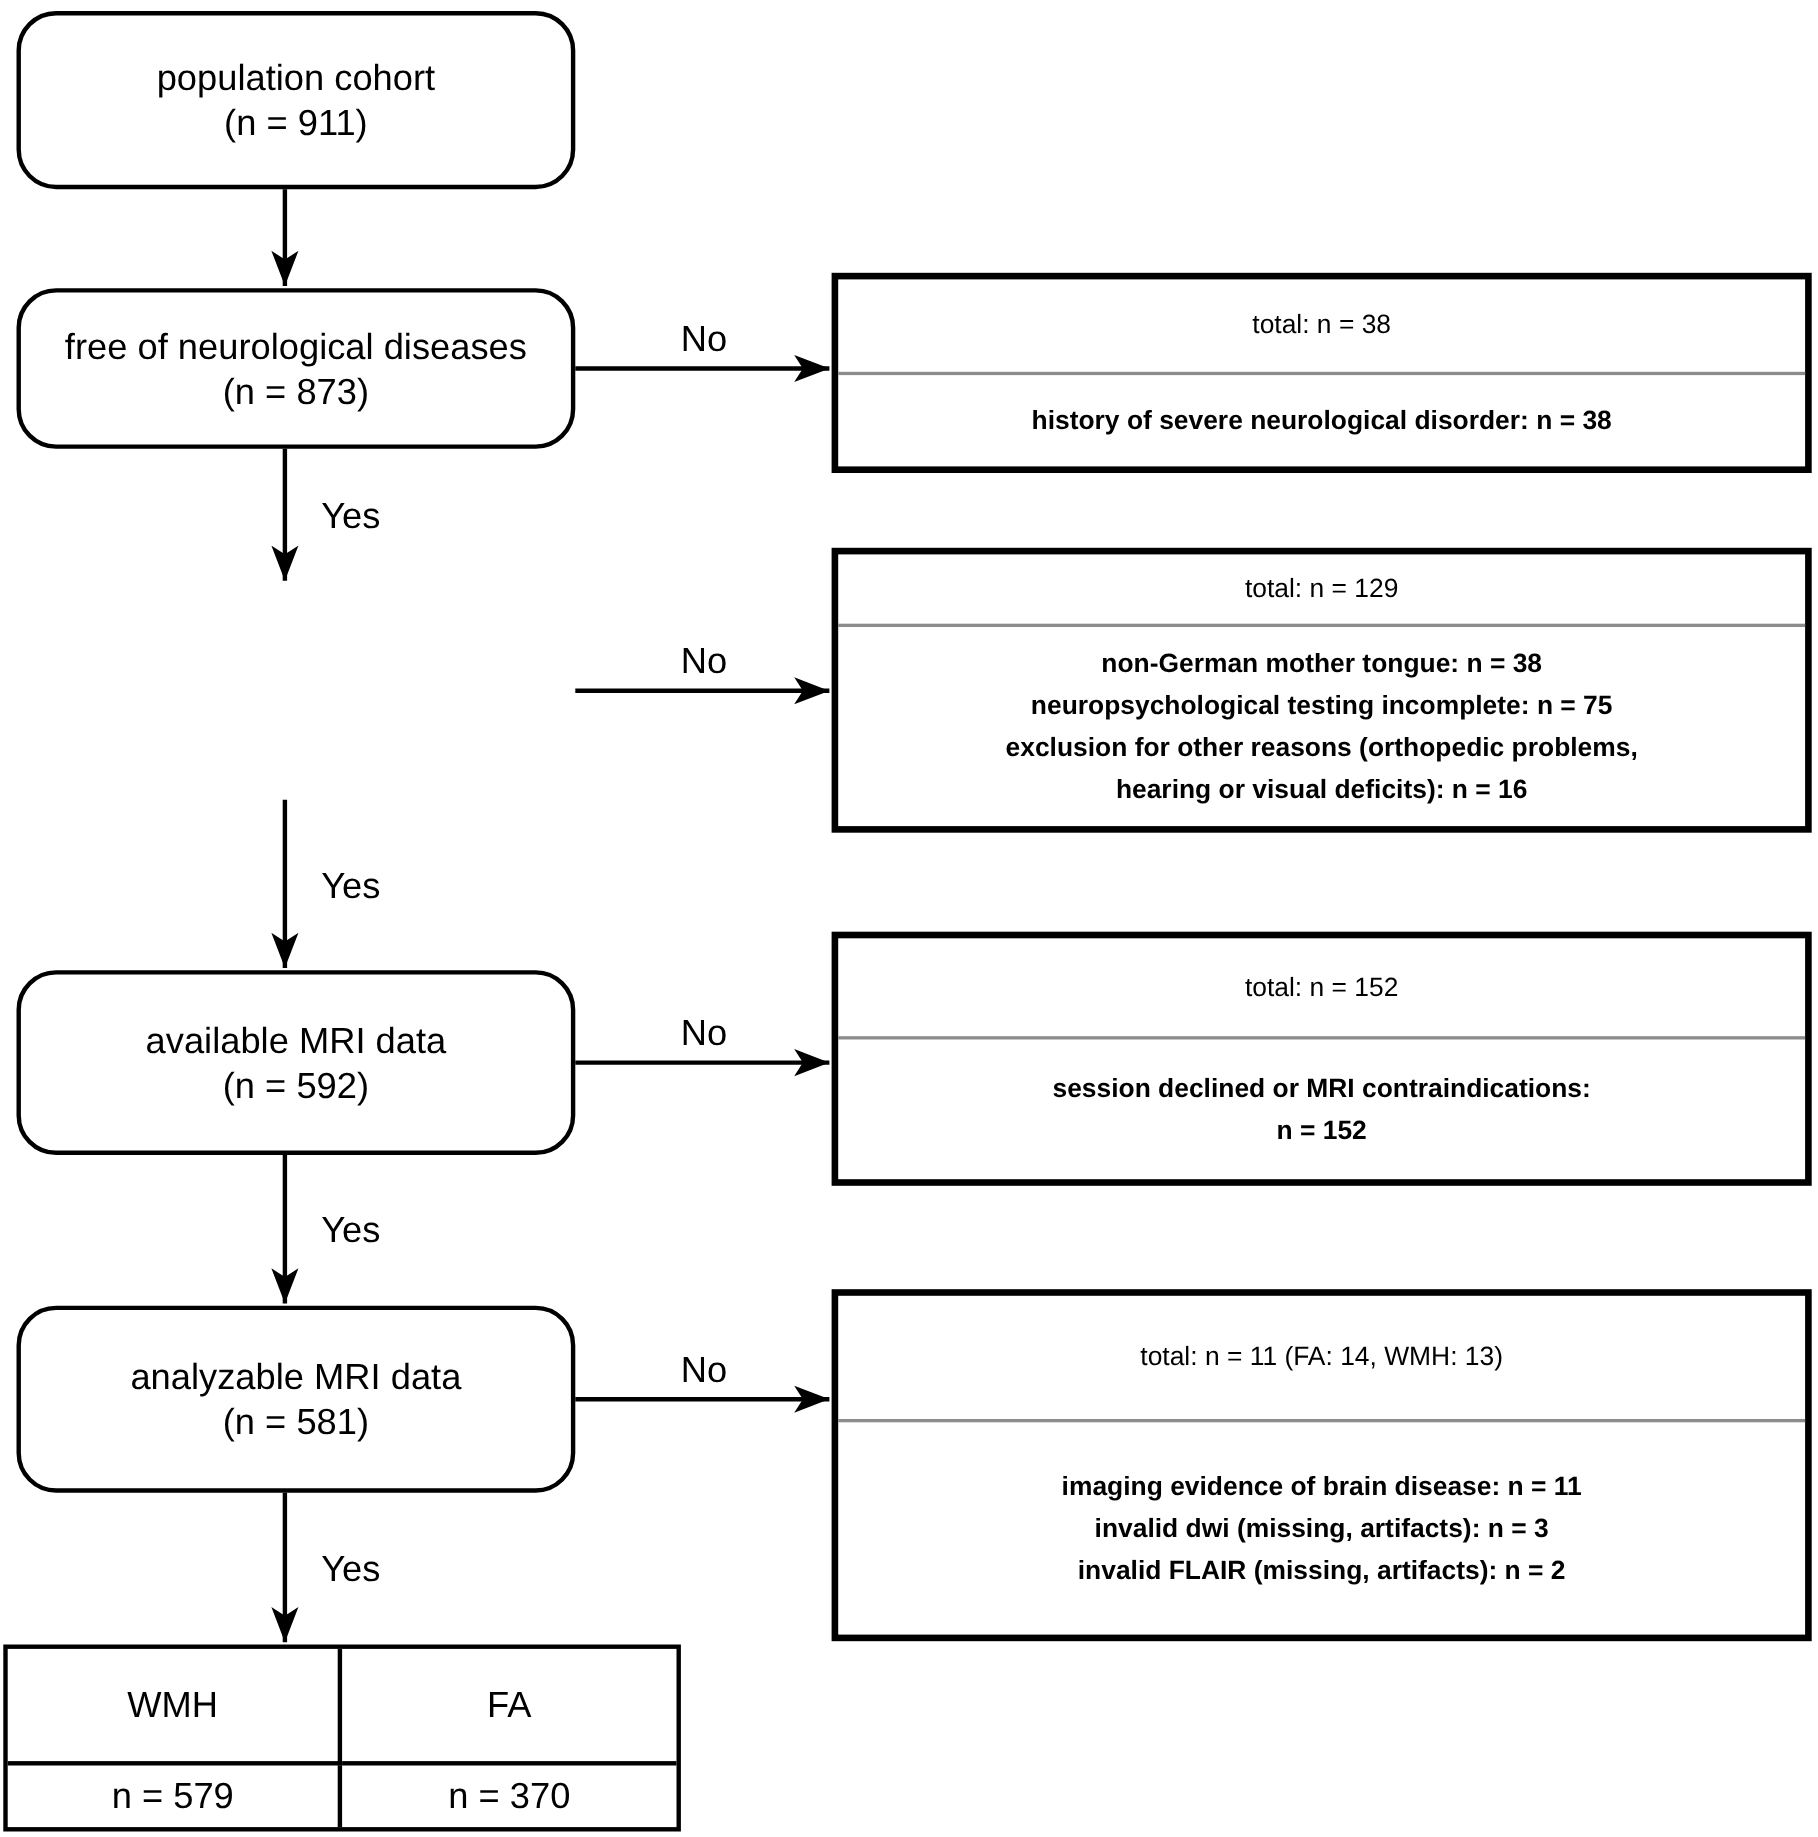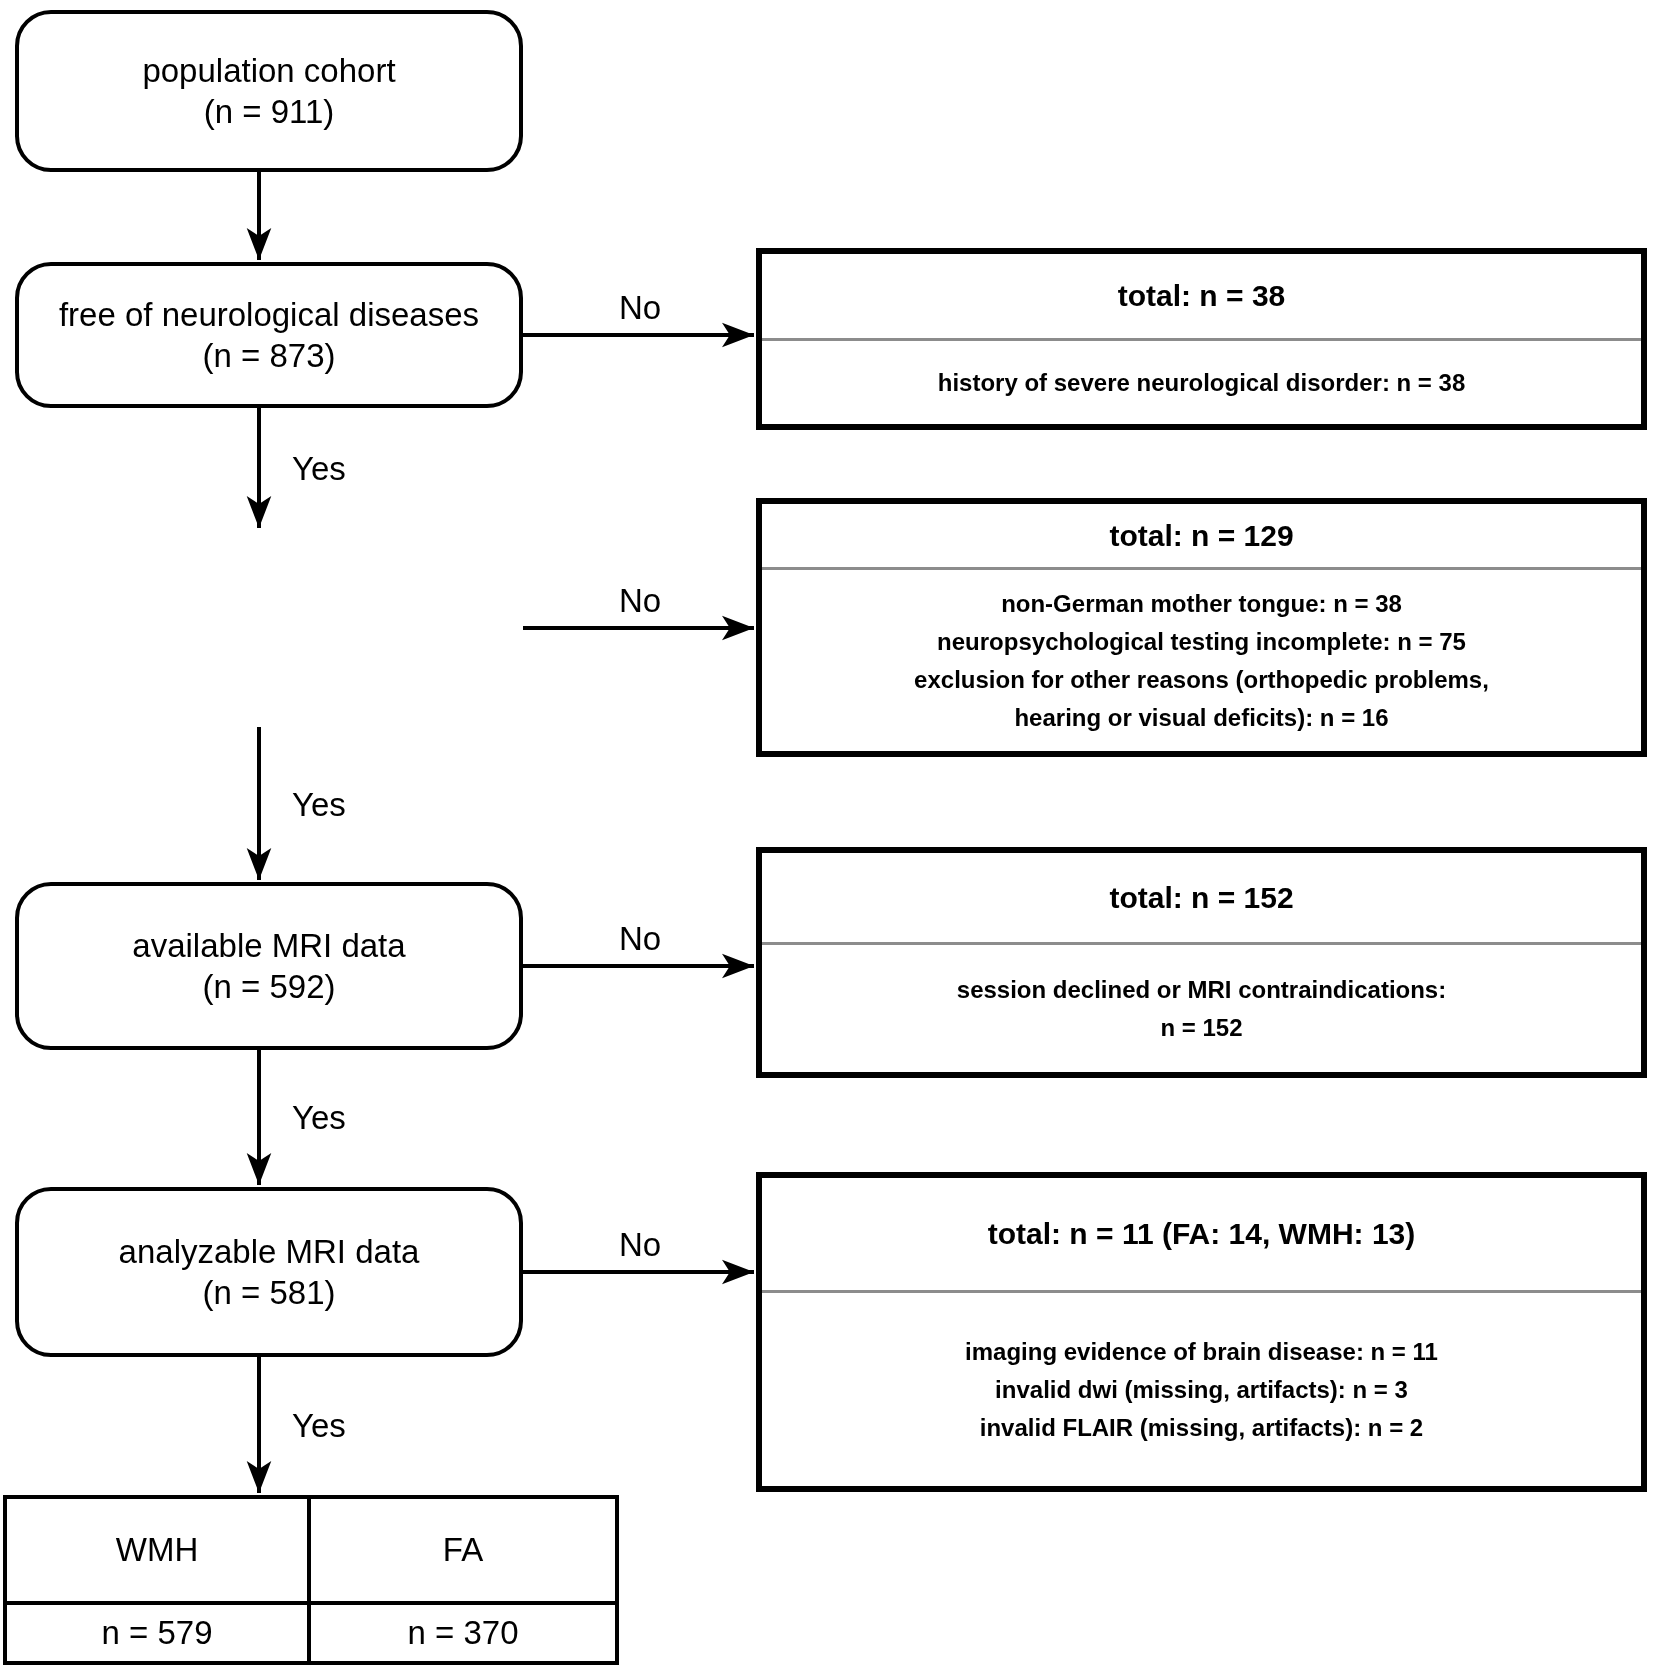--- a/index.html
+++ b/index.html
@@ -50,22 +50,22 @@
     border: 6px solid #000;
     background: #fff;
     display: flex;
     flex-direction: column;
   }
   .rtitle {
     display: flex;
     align-items: center;
     justify-content: center;
     text-align: center;
-    font-weight: bold;
-    font-size: 30px;
+    font-weight: normal;
+    font-size: 24px;
     flex: 0 0 auto;
   }
   .rdivider {
     height: 3px;
     background: #8c8c8c;
     flex: 0 0 auto;
   }
   .rbody {
     flex: 1 1 auto;
     display: flex;

